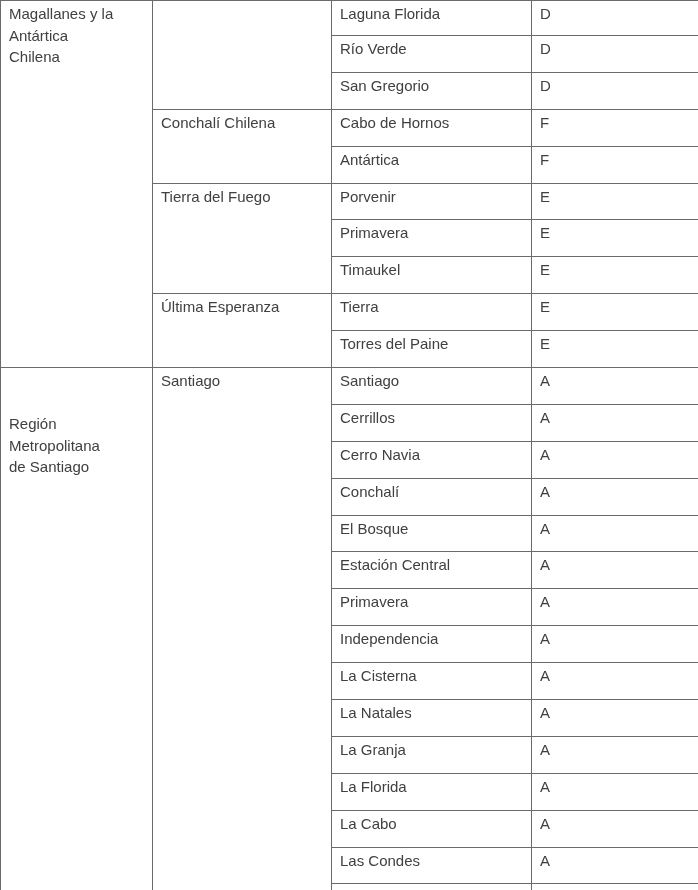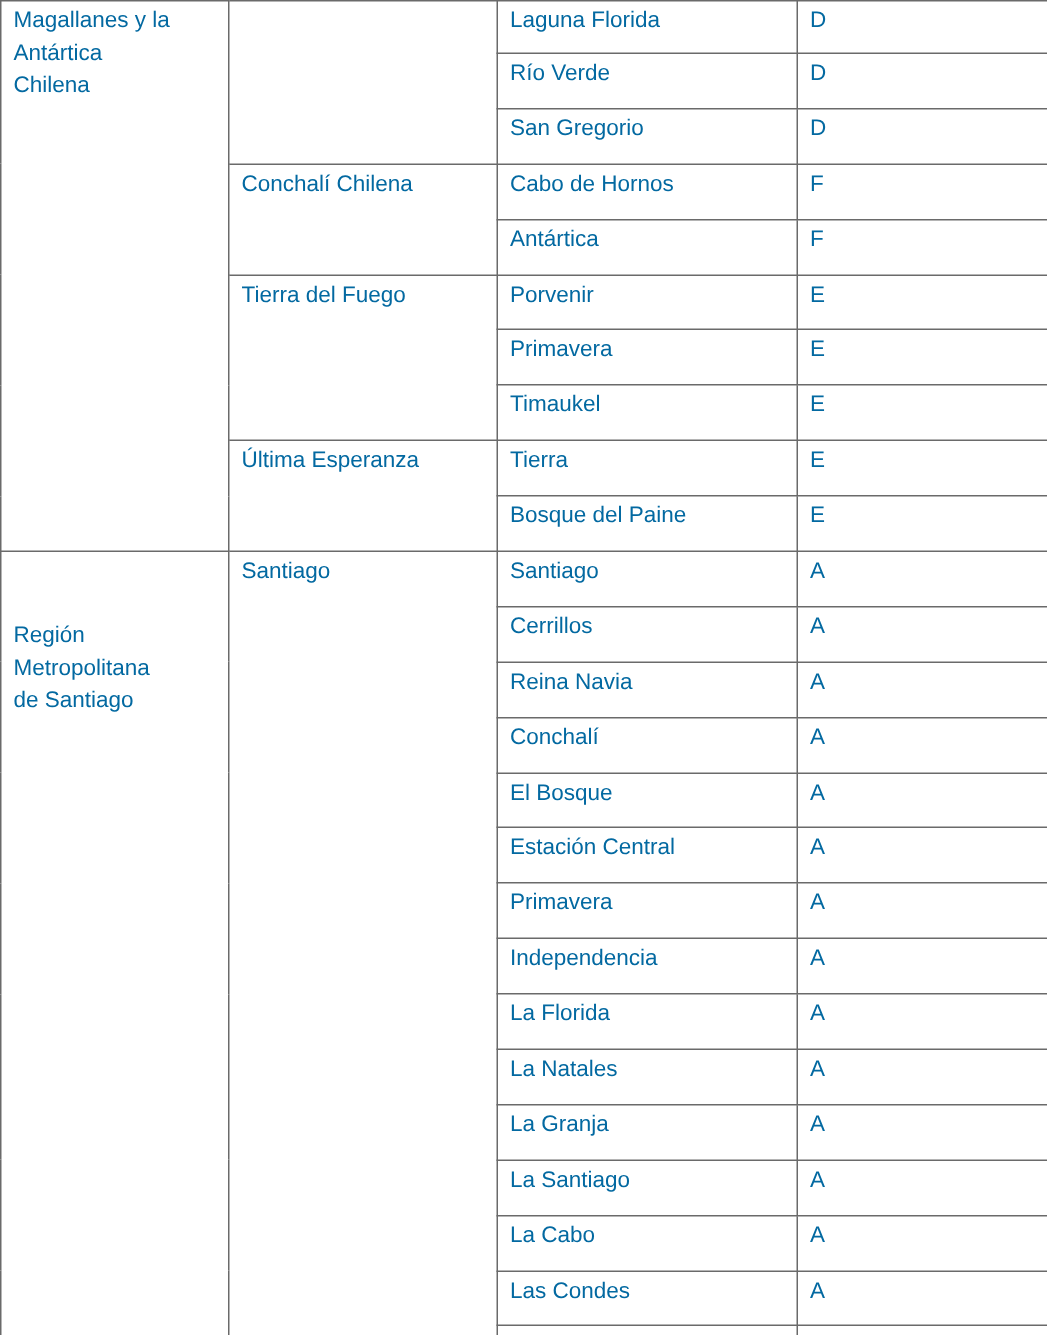--- a/index.html
+++ b/index.html
@@ -19,21 +19,21 @@
     border-collapse: collapse;
     table-layout: fixed;
     width: 698px;
   }
   table.admin-table td {
     border: 1.5px solid #6a6a6a;
     vertical-align: top;
     padding: 2px 6px 0 8px;
     font-size: 15px;
     line-height: 21.5px;
-    color: #0369a1;
+    color: #404040;
     overflow: hidden;
     white-space: nowrap;
   }
   td.col-region {
     border-left: 2px solid #3c3c3e;
     padding-left: 11px;
     white-space: normal;
   }
   td.col-code {
     border-right: 2px solid #3c3c3e;
@@ -89,35 +89,35 @@
         <tr>
           <td class="col-commune">Timaukel</td>
           <td class="col-code">E</td>
         </tr>
         <tr>
           <td class="col-province" rowspan="2">Última Esperanza</td>
           <td class="col-commune">Tierra</td>
           <td class="col-code">E</td>
         </tr>
         <tr>
-          <td class="col-commune">Bosque del Paine</td>
+          <td class="col-commune">Torres del Paine</td>
           <td class="col-code">E</td>
         </tr>
         <tr>
           <td class="col-region" rowspan="15"><br><br>Región<br>Metropolitana<br>de Santiago</td>
           <td class="col-province" rowspan="15">Santiago</td>
           <td class="col-commune">Santiago</td>
           <td class="col-code">A</td>
         </tr>
         <tr>
           <td class="col-commune">Cerrillos</td>
           <td class="col-code">A</td>
         </tr>
         <tr>
-          <td class="col-commune">Reina Navia</td>
+          <td class="col-commune">Cerro Navia</td>
           <td class="col-code">A</td>
         </tr>
         <tr>
           <td class="col-commune">Conchalí</td>
           <td class="col-code">A</td>
         </tr>
         <tr>
           <td class="col-commune">El Bosque</td>
           <td class="col-code">A</td>
         </tr>
@@ -127,33 +127,33 @@
         </tr>
         <tr>
           <td class="col-commune">Primavera</td>
           <td class="col-code">A</td>
         </tr>
         <tr>
           <td class="col-commune">Independencia</td>
           <td class="col-code">A</td>
         </tr>
         <tr>
-          <td class="col-commune">La Florida</td>
+          <td class="col-commune">La Cisterna</td>
           <td class="col-code">A</td>
         </tr>
         <tr>
           <td class="col-commune">La Natales</td>
           <td class="col-code">A</td>
         </tr>
         <tr>
           <td class="col-commune">La Granja</td>
           <td class="col-code">A</td>
         </tr>
         <tr>
-          <td class="col-commune">La Santiago</td>
+          <td class="col-commune">La Florida</td>
           <td class="col-code">A</td>
         </tr>
         <tr>
           <td class="col-commune">La Cabo</td>
           <td class="col-code">A</td>
         </tr>
         <tr>
           <td class="col-commune">Las Condes</td>
           <td class="col-code">A</td>
         </tr>

